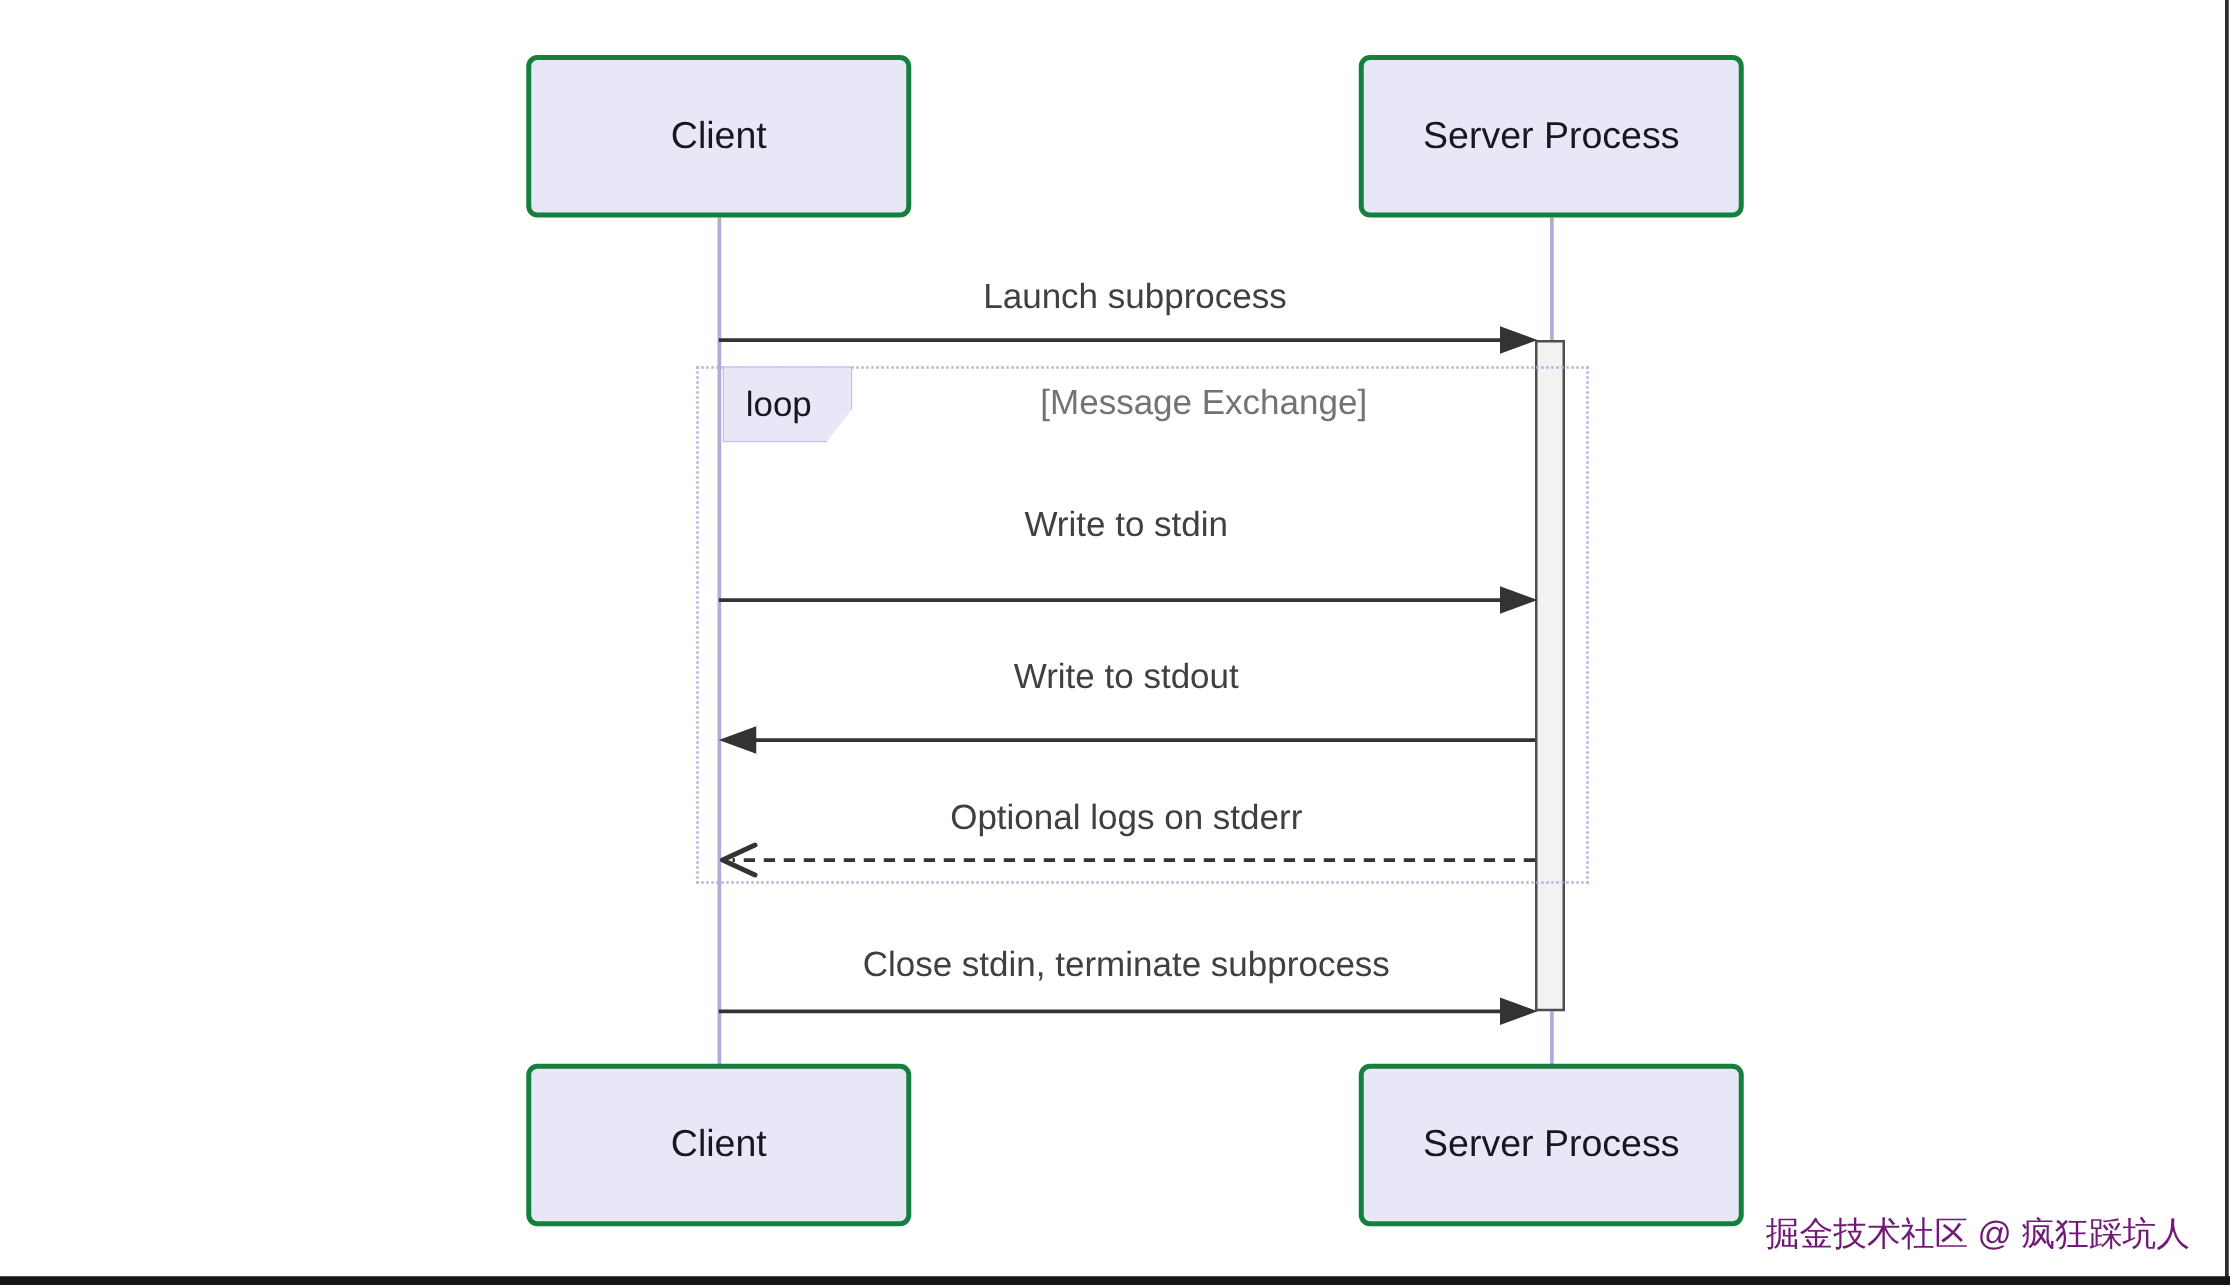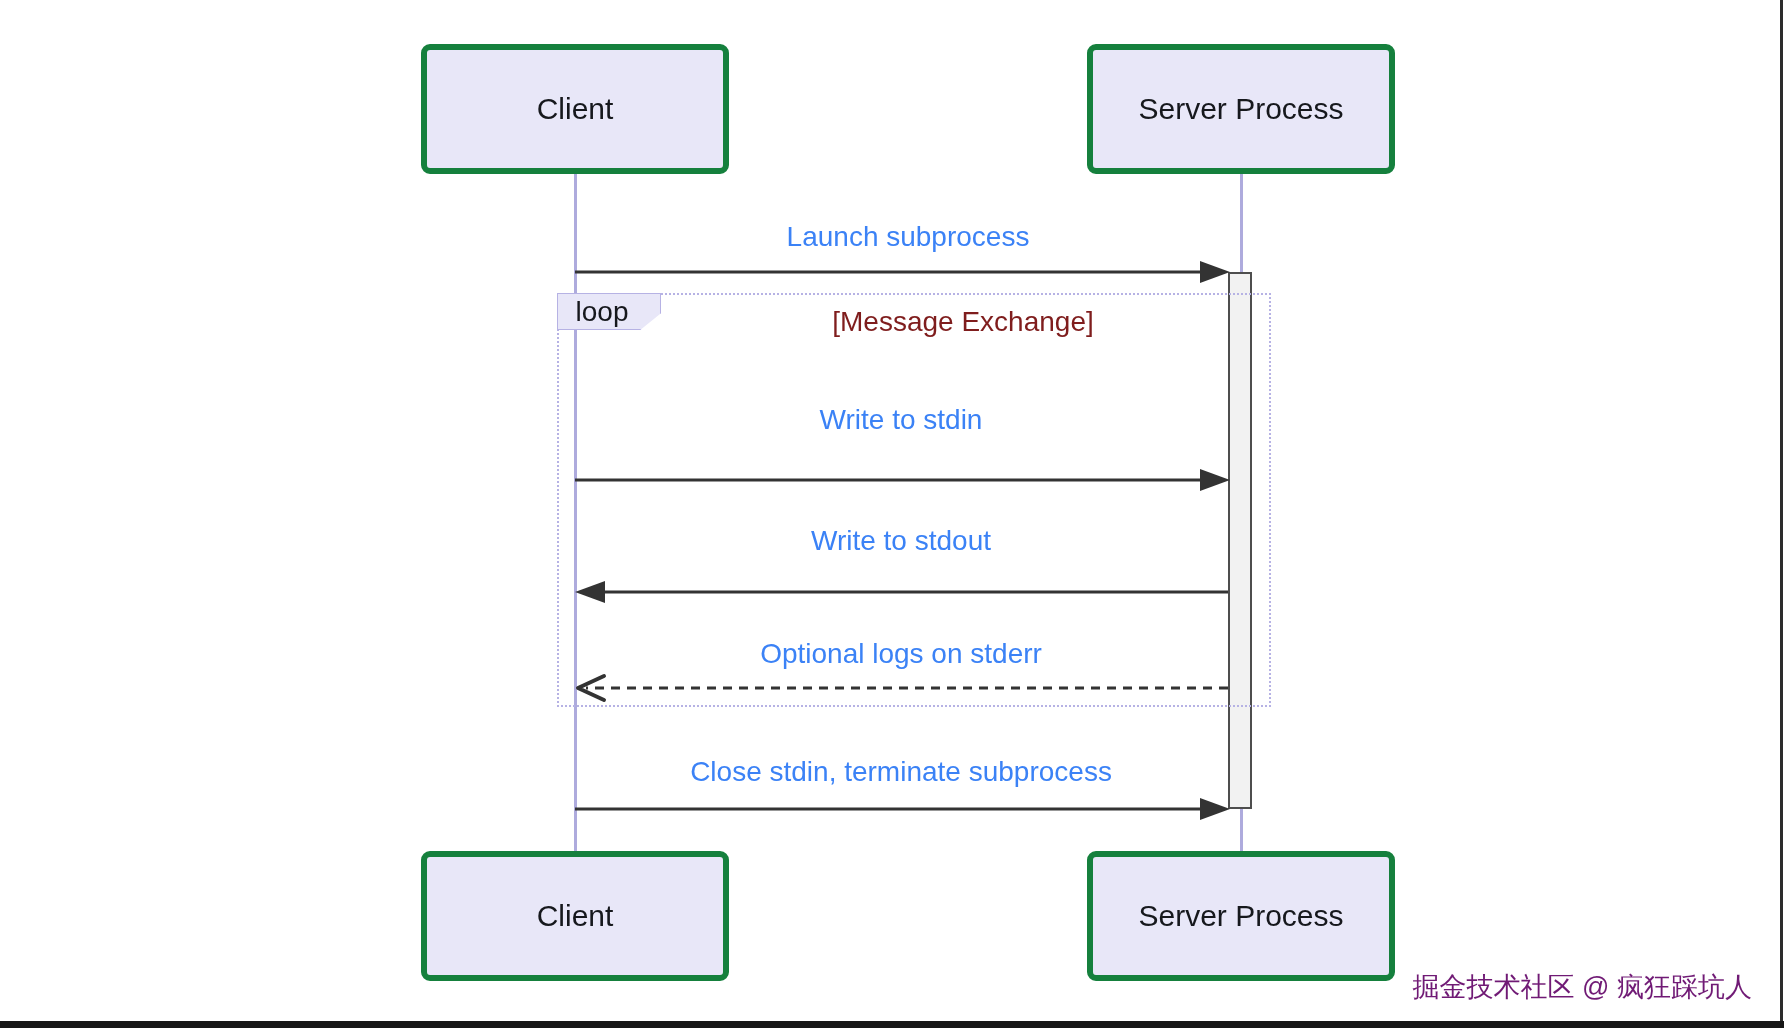--- a/index.html
+++ b/index.html
@@ -15,21 +15,21 @@
     overflow: hidden;
     font-family: "Liberation Sans", "DejaVu Sans", sans-serif;
     color: #21252b;
   }
   
   .actor-box {
     position: absolute;
     width: 308px;
     height: 130px;
     background: #e8e7f8;
-    border: 6px solid #15803d;
+    border: 4px solid #15803d;
     border-radius: 9px;
     box-sizing: border-box;
     display: flex;
     align-items: center;
     justify-content: center;
     font-size: 30px;
     color: #16181d;
   }
   
   .lifeline {
@@ -61,29 +61,29 @@
     font-size: 28px;
     color: #16181d;
     clip-path: polygon(0 0, 100% 0, 100% 55%, 80% 100%, 0 100%);
     border: 1px solid #b6b2e4;
   }
   .loop-title {
     position: absolute;
     transform: translateX(-50%);
     font-size: 28px;
     white-space: nowrap;
-    color: #7f1d1d;
+    color: #737373;
   }
   
   .msg-label {
     position: absolute;
     transform: translateX(-50%);
     font-size: 28px;
     white-space: nowrap;
-    color: #3b82f6;
+    color: #404040;
   }
   
   #arrow-layer {
     position: absolute;
     left: 0; top: 0;
     width: 1784px;
     height: 1028px;
     pointer-events: none;
   }
   
@@ -132,21 +132,21 @@
   <div class="actor-box" style="left:421px; top:851px;">
     <span>Client</span>
   </div>
   <div class="actor-box" style="left:1087px; top:851px;">
     <span>Server Process</span>
   </div>
 
   <div class="activation" style="left:1228px; top:272px; width:24px; height:537px;"></div>
 
   <div class="loop-frame" style="left:557px; top:293px; width:714px; height:414px;"></div>
-  <div class="loop-tab" style="left:557px; top:293px; width:104px; height:37px;">
+  <div class="loop-tab" style="left:578px; top:293px; width:104px; height:61px;">
     <span>loop</span>
   </div>
   <div class="loop-title" style="left:963px; top:306px;">[Message Exchange]</div>
 
   <div class="msg-label" style="left:908px; top:221px;">Launch subprocess</div>
   <div class="msg-label" style="left:901px; top:404px;">Write to stdin</div>
   <div class="msg-label" style="left:901px; top:525px;text-align:center;">Write to stdout</div>
   <div class="msg-label" style="left:901px; top:756px;">Close stdin, terminate subprocess</div>
   <div class="msg-label" style="left:901px; top:638px;">Optional logs on stderr</div>
 

